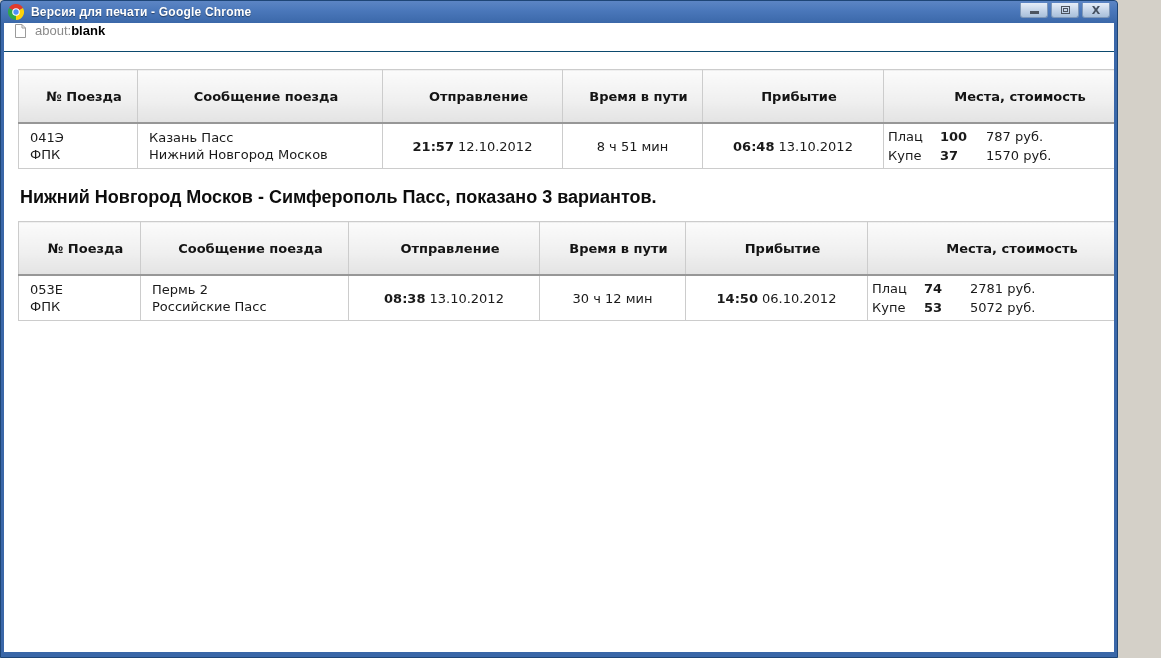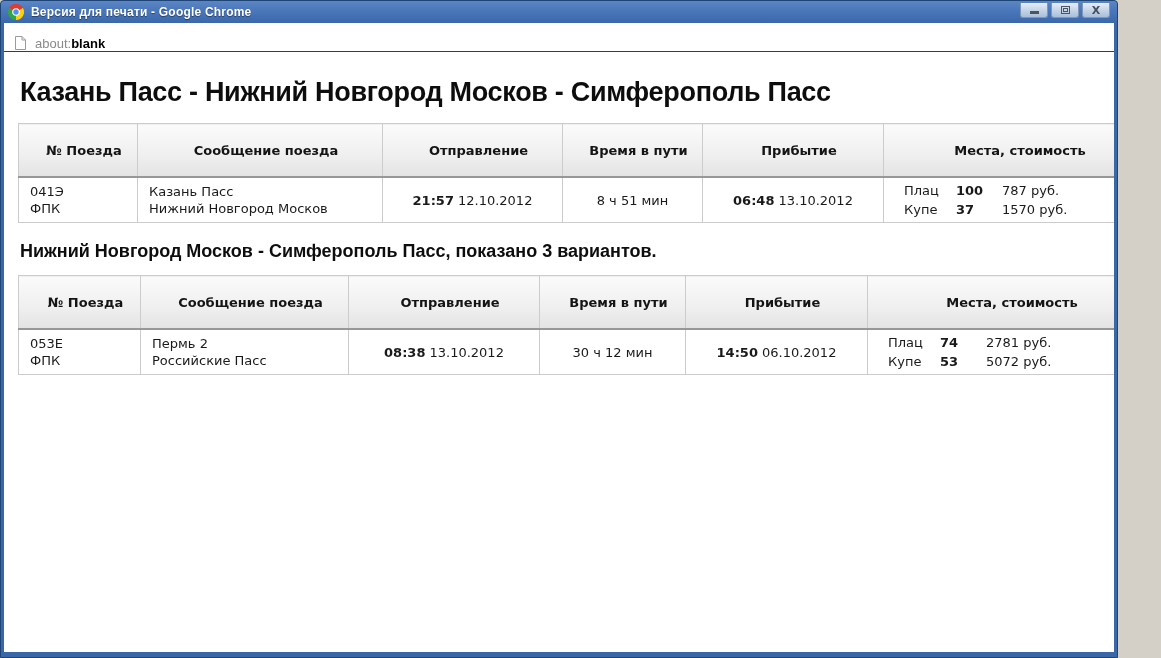--- a/index.html
+++ b/index.html
@@ -26,21 +26,21 @@
     border:1px solid #7e97b8; border-top:none; box-sizing:border-box;
     display:flex; align-items:center; justify-content:center; cursor:pointer;
   }
   .glyph-min { width:9px; height:3px; background:#4c5460; margin-top:5px; }
   .glyph-max { width:9px; height:8px; border:1px solid #4c5460; box-sizing:border-box; display:flex; align-items:center; justify-content:center; }
   .glyph-max::after { content:""; width:3px; height:2px; border:1px solid #4c5460; }
   .glyph-close { font-size:11px; font-weight:bold; color:#44506o; color:#445060; line-height:1; font-family:"DejaVu Sans", sans-serif; }
   
   .chrome-body { position:absolute; top:22px; left:3px; right:3px; bottom:5px; background:#fff; }
   .addressbar {
-    height:28px; display:flex; align-items:flex-end; gap:8px; padding:0 10px;
+    height:28px; display:flex; align-items:flex-start; gap:8px; padding:0 10px;
     background:#fff; border-bottom:6px solid #0c4a6e;
   }
   .url { font-size:13px; }
   .url .scheme { color:#8a8a8a; }
   .url .path  { color:#000; font-weight:bold; }
   
   .content { position:absolute; top:29px; left:0; right:0; bottom:0; overflow:hidden; padding:0 14px; background:#fff; }
   .logo-row { display:flex; align-items:center; gap:12px; margin:33px 0 0 18px; }
   .logo-text { font-size:16px; font-weight:bold; color:#3b3835; line-height:15px; letter-spacing:.2px; }
   h1.page-title { margin:26px 0 0 2px; font-size:27px; line-height:28px; color:#0d0d0d; letter-spacing:-.3px; font-weight:bold; }
@@ -54,21 +54,21 @@
     height:50px; background:linear-gradient(180deg,#fbfbfb 0%,#efefef 60%,#e3e3e3 100%);
     border:1px solid #ccc; border-bottom:2px solid #979797;
     font-size:13px; font-weight:bold; color:#141414; text-align:center; vertical-align:middle;padding-left:13px;
   }
   table.trains td {
     height:42px; border:1px solid #ccc; vertical-align:middle; line-height:17px; background:#fff;
   }
   td.c-left { text-align:left; padding-left:11px; }
   td.c-center { text-align:center; }
   .time-b { font-weight:bold; margin-right:4px; }
-  .seats { display:grid; grid-template-columns:52px 46px auto; padding-left:19px; line-height:19px; align-items:center; }
+  .seats { display:grid; grid-template-columns:52px 46px auto; padding-left:3px; line-height:19px; align-items:center; }
   .seats .cnt { font-weight:bold; }
 </style>
 </head>
 <body>
 
 <div class="window">
 
   <div class="titlebar">
     <span style="display:flex;">
       <svg width="16" height="16" viewBox="0 0 16 16">
@@ -101,21 +101,20 @@
           <path d="M1.5 1.5 H8 L11.5 5 V14.5 H1.5 Z" fill="#ffffff" stroke="#9b9b9b" stroke-width="1"></path>
           <path d="M8 1.5 V5 H11.5" fill="none" stroke="#9b9b9b" stroke-width="1"></path>
         </svg>
       </span>
       <span class="url"><span class="scheme">about:</span><span class="path">blank</span></span>
     </div>
 
     <div class="content">
 
 
-      <h1 class="page-title">Казань Пасс - Нижний Новгород Москов - Симферополь Пасс</h1>
 
 
       <table class="trains">
         <colgroup>
           <col style="width:119px">
             <col style="width:245px">
             <col style="width:180px">
           <col style="width:140px">
             <col style="width:181px">
             <col style="width:261px">

